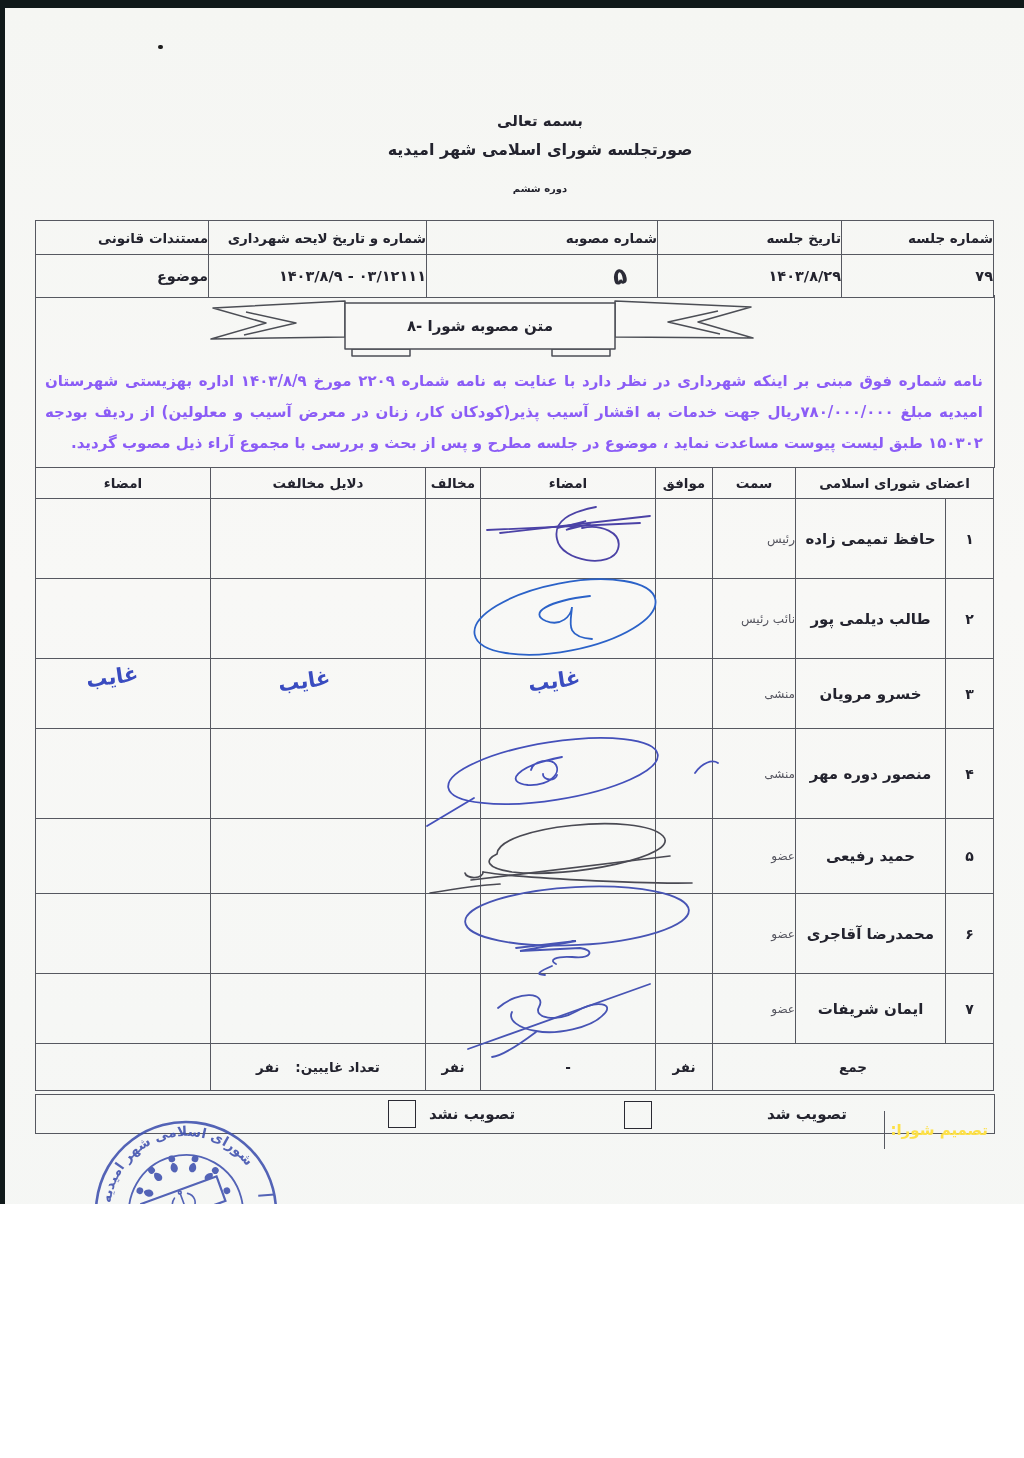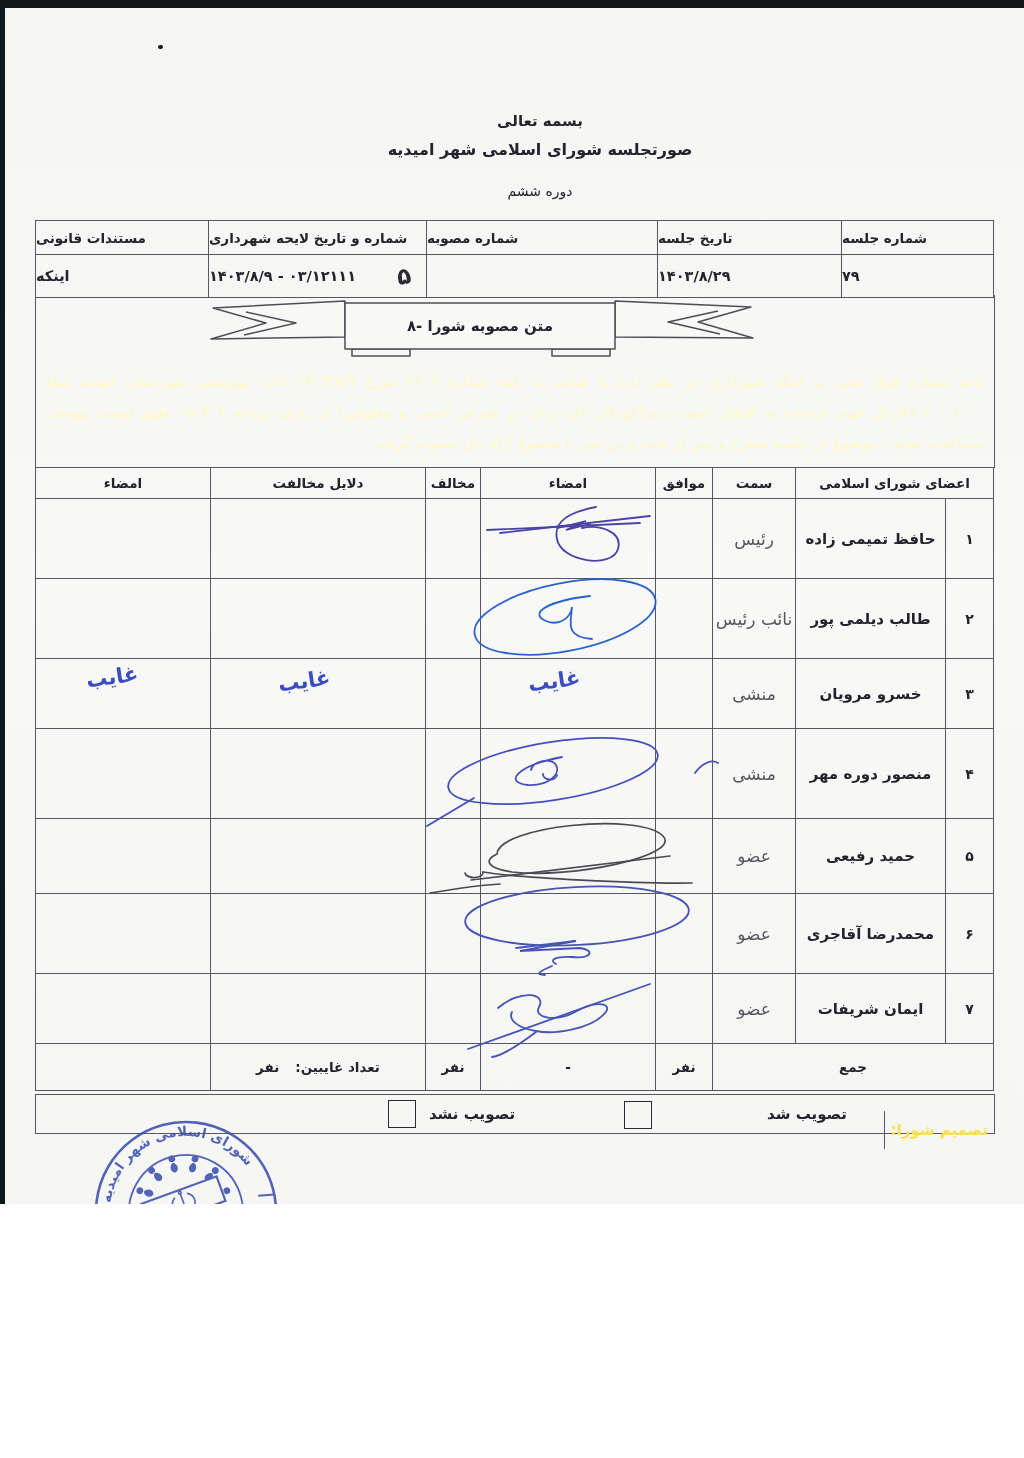--- a/index.html
+++ b/index.html
@@ -6,43 +6,43 @@
   body{font-family:"DejaVu Sans",sans-serif;}
   .page{position:relative;width:1024px;height:1204px;background:#10191a;overflow:hidden;}
   .paper{position:absolute;left:5px;top:8px;width:1019px;height:1444px;background:#f6f7f4;
          background:linear-gradient(180deg,#f5f6f3 0%,#f8f8f6 40%,#f4f6f4 100%);}
   .dot-artifact{position:absolute;left:158px;top:45px;width:5px;height:4px;background:#1c1c1c;border-radius:2px;z-index:4;}
 
   
   .doc-header{position:absolute;left:56px;top:112px;width:968px;text-align:center;color:#23232e;z-index:2;}
   .h-bismillah{font-size:15px;font-weight:bold;margin-bottom:10px;}
   .h-title{font-size:16px;font-weight:bold;margin-bottom:24px;}
-  .h-term{font-size:14px;font-weight:normal;}
+  .h-term{font-size:10px;font-weight:bold;}
 
   
   table{border-collapse:collapse;table-layout:fixed;}
   .info-table{position:absolute;left:35px;top:220px;width:958px;z-index:2;direction:rtl;}
-  .info-table th,.info-table td{border:1.5px solid #565860;color:#23232e;text-align:left;vertical-align:middle;padding:0;}
+  .info-table th,.info-table td{border:1.5px solid #565860;color:#23232e;text-align:right;vertical-align:middle;padding:0;}
   .info-table th{font-size:13.5px;font-weight:bold;height:33px;}
   .info-table td{font-size:14.5px;font-weight:bold;height:42px;}
   .hand-five{display:inline-block;transform:translateX(-30px) rotate(-9deg);font-size:23px;font-weight:bold;color:#2b2b36;}
 
   .mid-box{position:absolute;left:35px;top:295px;width:958px;height:172px;
            border-left:1.5px solid #565860;border-right:1.5px solid #565860;border-bottom:1.5px solid #565860;z-index:2;}
   .banner-label{position:absolute;left:345px;top:303px;width:270px;height:46px;display:flex;align-items:center;justify-content:center;
                 font-size:15px;font-weight:bold;color:#23232e;z-index:3;}
   .res-text{position:absolute;left:45px;top:366px;width:938px;direction:rtl;text-align:justify;
-            font-size:15px;font-weight:normal;color:#fef9c3;line-height:31px;z-index:3;}
+            font-size:15px;font-weight:bold;color:#8b5cf6;line-height:31px;z-index:3;}
 
   .members-table{position:absolute;left:35px;top:467px;width:958px;z-index:2;direction:rtl;}
   .members-table th,.members-table td{border:1.5px solid #565860;color:#23232e;text-align:center;vertical-align:middle;padding:0;overflow:visible;}
   .members-table th{font-size:13.5px;font-weight:bold;height:30px;}
   td.name{font-size:15px;font-weight:bold;}
   td.no{font-size:14px;font-weight:bold;}
-  td.role{font-size:17px;color:#55555f;}
+  td.role{font-size:12px;color:#55555f;text-align:right;}
   .tot{font-size:13.5px;font-weight:bold;height:46px;}
   .tot-label{text-align:right;padding-right:8px;}
   .tot-reason{text-align:right;padding-right:6px;}
   .gap-l{margin-left:16px;}
 
   .decision-box{position:absolute;left:35px;top:1094px;width:958px;height:38px;border:1.5px solid #565860;z-index:2;direction:rtl;}
   .dec-label{position:absolute;right:0;top:16px;height:100%;width:110px;border-left:1.4px solid #565860;
              display:flex;align-items:center;padding-right:6px;box-sizing:border-box;font-size:15px;font-weight:bold;color:#fde047;}
   .dec-opt{position:absolute;top:0;height:100%;display:flex;align-items:center;justify-content:center;font-size:15px;font-weight:bold;color:#23232e;}
   .dec-opt.approved{left:726px;width:90px;}
@@ -96,21 +96,21 @@
       <th>تاریخ جلسه</th>
       <th>شماره مصوبه</th>
       <th>شماره و تاریخ لایحه شهرداری</th>
       <th>مستندات قانونی</th>
     </tr>
     <tr>
       <td>۷۹</td>
       <td>۱۴۰۳/۸/۲۹</td>
       <td><span class="hand-five">۵</span></td>
       <td>۰۳/۱۲۱۱۱ - ۱۴۰۳/۸/۹</td>
-      <td>اینکه</td>
+      <td>موضوع</td>
     </tr>
   </tbody>
     </table>
 
   <div class="mid-box"></div>
   <div class="banner-label">۸- متن مصوبه شورا</div>
   <div class="res-text">نامه شماره فوق مبنی بر اینکه شهرداری در نظر دارد با عنایت به نامه شماره ۲۲۰۹ مورخ ۱۴۰۳/۸/۹ اداره بهزیستی شهرستان امیدیه مبلغ ۷۸۰/۰۰۰/۰۰۰ریال جهت خدمات به اقشار آسیب پذیر(کودکان کار، زنان در معرض آسیب و معلولین) از ردیف بودجه ۱۵۰۳۰۲ طبق لیست پیوست مساعدت نماید ، موضوع در جلسه مطرح و پس از بحث و بررسی با مجموع آراء ذیل مصوب گردید.</div>
 
   <table class="members-table">
     <colgroup>

